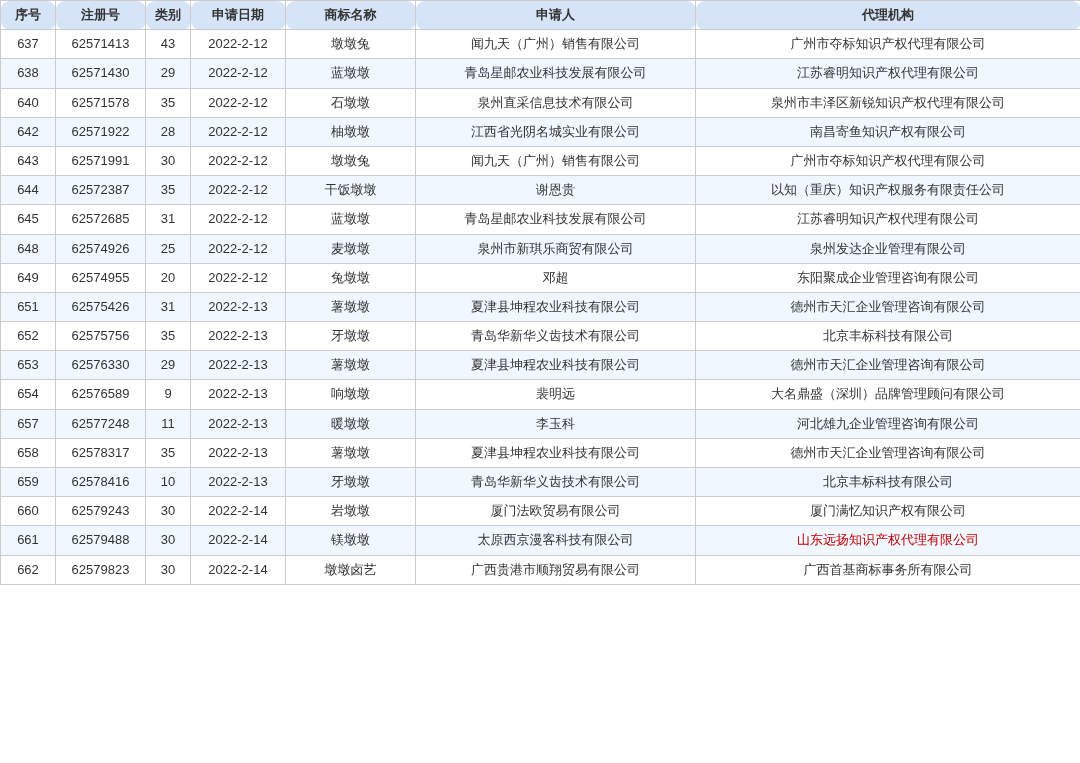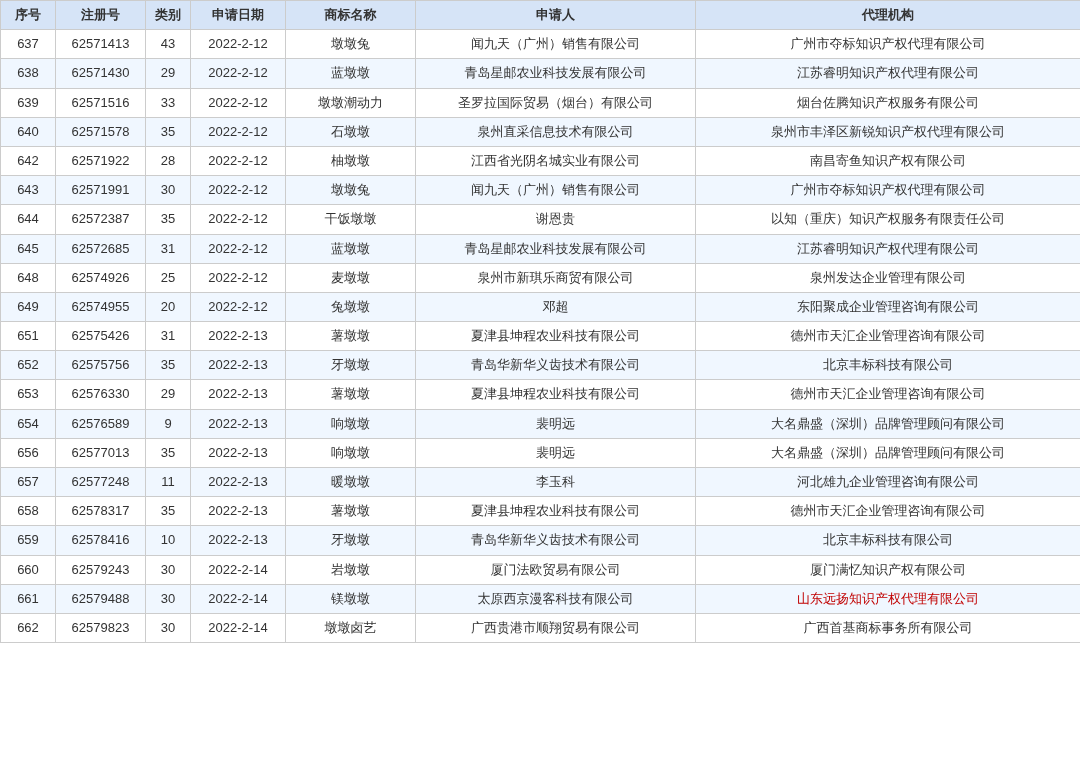--- a/index.html
+++ b/index.html
@@ -23,20 +23,21 @@
       padding: 5px 4px;
       text-align: center;
       vertical-align: middle;
       line-height: 1.4;
       word-break: break-all;
     }
     thead th {
       background: #d6e4f7;
       font-weight: bold;
       font-size: 13px;
+      border-radius: 9px;
     }
     tbody tr:nth-child(odd) {
       background: #fff;
     }
     tbody tr:nth-child(even) {
       background: #f0f7ff;
     }
     col.col-seq { width: 55px; }
     col.col-reg { width: 90px; }
     col.col-cls { width: 45px; }
@@ -83,29 +84,20 @@
         <tr>
           <td>638</td>
           <td>62571430</td>
           <td>29</td>
           <td>2022-2-12</td>
           <td>蓝墩墩</td>
           <td>青岛星邮农业科技发展有限公司</td>
           <td>江苏睿明知识产权代理有限公司</td>
         </tr>
         <tr>
-          <td>639</td>
-          <td>62571516</td>
-          <td>33</td>
-          <td>2022-2-12</td>
-          <td>墩墩潮动力</td>
-          <td>圣罗拉国际贸易（烟台）有限公司</td>
-          <td>烟台佐腾知识产权服务有限公司</td>
-        </tr>
-        <tr>
           <td>640</td>
           <td>62571578</td>
           <td>35</td>
           <td>2022-2-12</td>
           <td>石墩墩</td>
           <td>泉州直采信息技术有限公司</td>
           <td>泉州市丰泽区新锐知识产权代理有限公司</td>
         </tr>
         <tr>
           <td>642</td>
@@ -185,29 +177,20 @@
           <td>29</td>
           <td>2022-2-13</td>
           <td>薯墩墩</td>
           <td>夏津县坤程农业科技有限公司</td>
           <td>德州市天汇企业管理咨询有限公司</td>
         </tr>
         <tr>
           <td>654</td>
           <td>62576589</td>
           <td>9</td>
-          <td>2022-2-13</td>
-          <td>响墩墩</td>
-          <td>裴明远</td>
-          <td>大名鼎盛（深圳）品牌管理顾问有限公司</td>
-        </tr>
-        <tr>
-          <td>656</td>
-          <td>62577013</td>
-          <td>35</td>
           <td>2022-2-13</td>
           <td>响墩墩</td>
           <td>裴明远</td>
           <td>大名鼎盛（深圳）品牌管理顾问有限公司</td>
         </tr>
         <tr>
           <td>657</td>
           <td>62577248</td>
           <td>11</td>
           <td>2022-2-13</td>

